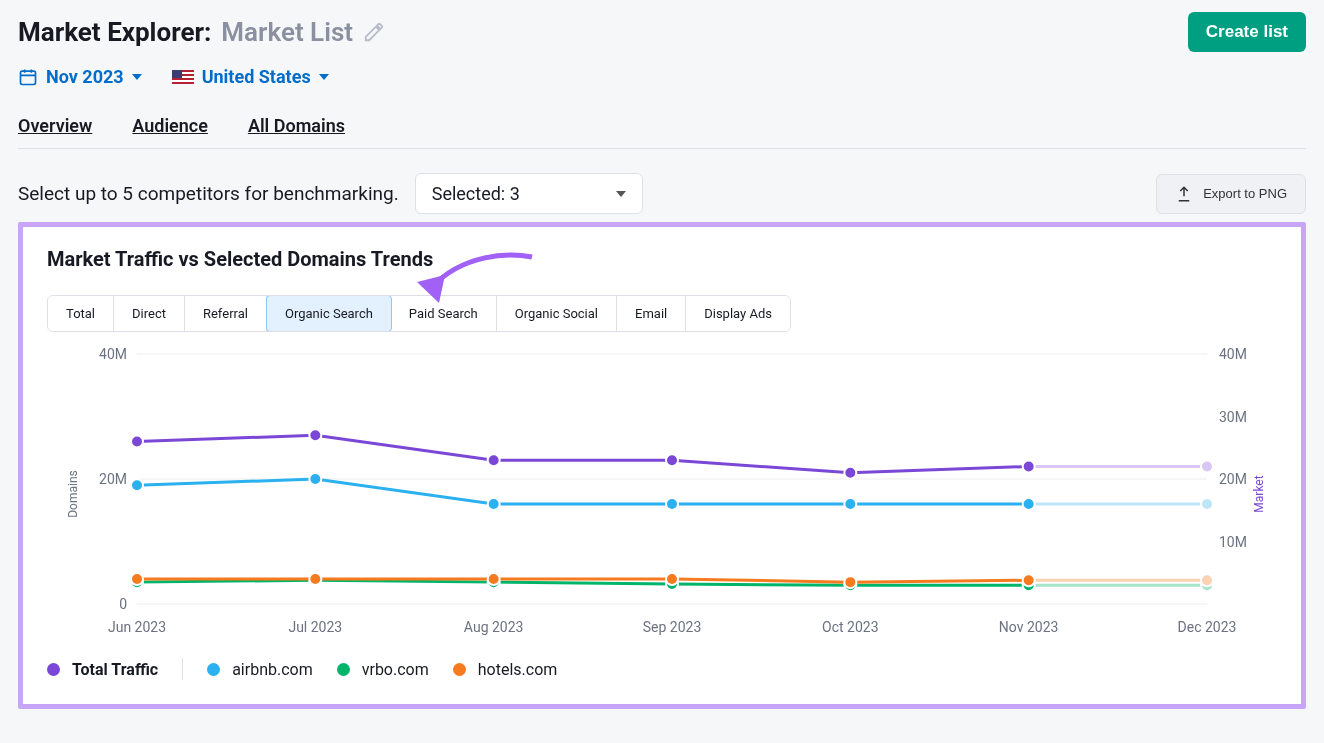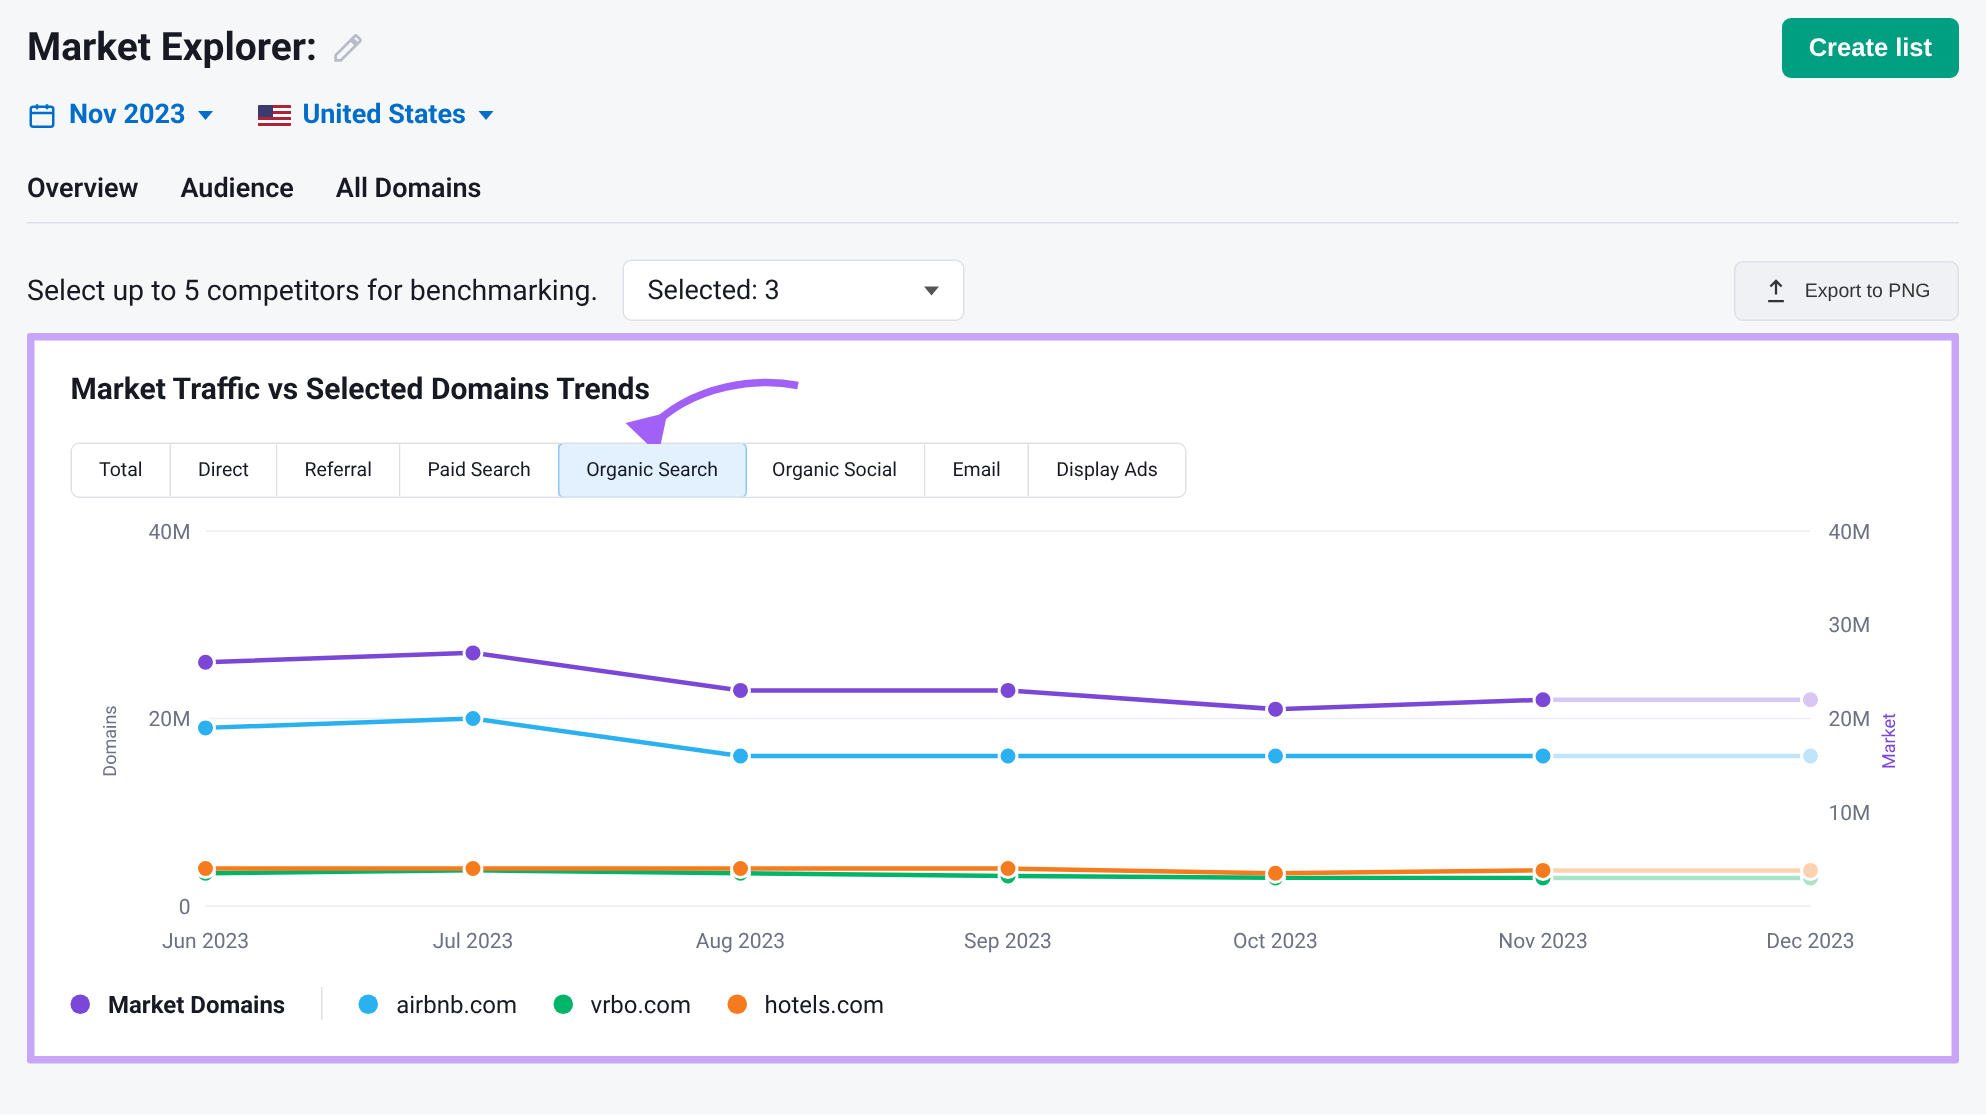--- a/index.html
+++ b/index.html
@@ -38,21 +38,21 @@
   }
   .filters{gap:30px;margin-top:14px;}
   .date,.country{display:flex;align-items:center;gap:8px;color:var(--link);font-weight:700;font-size:18px;cursor:pointer;}
   .flag{
     width:22px;height:14px;background:#B22234;position:relative;border-radius:1px;overflow:hidden;
   }
   .flag::before{content:"";position:absolute;top:0;left:0;right:0;bottom:0;
     background:repeating-linear-gradient(#B22234 0 2px,#fff 2px 4px);}
   .flag::after{content:"";position:absolute;top:0;left:0;width:10px;height:8px;background:#3C3B6E;}
   .chev{width:0;height:0;border-left:5px solid transparent;border-right:5px solid transparent;border-top:6px solid currentColor;}
-  .nav{display:flex;gap:28px;margin-top:24px;border-bottom:1px solid var(--border);}
+  .nav{display:flex;gap:40px;margin-top:24px;border-bottom:1px solid var(--border);text-decoration:underline;}
   .nav-item{font-size:18px;font-weight:600;color:var(--text);padding:4px 0 12px;position:relative;cursor:pointer;}
   .nav-item.active::after{content:"";position:absolute;left:0;right:0;bottom:-1px;height:4px;background:var(--purple);border-radius:2px;}
   .controls{justify-content:space-between;margin-top:24px;}
   .select-label{font-size:19px;}
   .selector{
     border:1px solid var(--border);border-radius:6px;padding:9px 16px;display:flex;align-items:center;gap:96px;
     font-size:18px;background:#fff;cursor:pointer;margin-left:16px;
   }
   .export-btn{
     border:1px solid var(--border);background:#EFF1F5;border-radius:6px;padding:10px 18px;
@@ -78,20 +78,21 @@
   .grid{stroke:#ECEDF2;stroke-width:1;}
   circle.pt{stroke:#fff;stroke-width:2;}
 </style>
 </head>
 <body>
 
 <div class="page">
   <div class="row title-row">
     <h1>
       <span>Market Explorer:</span>
+      <span class="muted">Market List</span>
       <svg class="edit-ic" width="22" height="22" viewBox="0 0 24 24" fill="none" stroke="currentColor" stroke-width="2">
           <path d="M3 17.25V21h3.75L17.8 9.94l-3.75-3.75L3 17.25zM20.7 7.04a1 1 0 0 0 0-1.41l-2.34-2.34a1 1 0 0 0-1.41 0l-1.83 1.83 3.75 3.75 1.83-1.83z"></path>
         </svg>
     </h1>
     <button class="create-btn">Create list</button>
   </div>
 
   <div class="row filters">
     <div class="date">
       <svg width="20" height="20" viewBox="0 0 24 24" fill="none" stroke="currentColor" stroke-width="2">
@@ -131,22 +132,22 @@
   </div>
 
   <div class="card">
     <div class="card-title">Market Traffic vs Selected Domains Trends</div>
 
     <div style="position:relative;width:max-content;">
       <div class="chan-tabs" id="ctabs">
           <div class="ct">Total</div>
           <div class="ct">Direct</div>
           <div class="ct">Referral</div>
+          <div class="ct active">Organic Search</div>
           <div class="ct">Paid Search</div>
-          <div class="ct active">Organic Search</div>
           <div class="ct">Organic Social</div>
           <div class="ct">Email</div>
           <div class="ct">Display Ads</div>
         </div>
       <svg class="arrow-annot" width="140" height="70" viewBox="0 0 140 70" style="left:360px;top:-48px;">
         <path d="M125 10 C 100 5, 55 8, 25 40" stroke="currentColor" stroke-width="5" fill="none"></path>
         <path d="M10 35 L38 28 L32 56 Z" fill="currentColor"></path>
       </svg>
     </div>
 
@@ -206,21 +207,21 @@
           <circle cx="625" cy="235" r="6" class="pt" fill="#F67B1F"></circle>
           <circle cx="803.3333333333333" cy="238.125" r="6" class="pt" fill="#F67B1F"></circle>
           <circle cx="981.6666666666667" cy="236.25" r="6" class="pt" fill="#F67B1F"></circle>
           <circle cx="1160" cy="236.25" r="6" class="pt" fill="#FAD2B0"></circle>
         </svg>
     </div>
 
     <div class="legend">
       <div class="item">
         <span class="dot" style="background:#7B47D6"></span>
-        <b>Market Domains</b>
+        <b>Total Traffic</b>
       </div>
       <span class="sep"></span>
       <div class="item">
           <span class="dot" style="background:#2BB0F0"></span>
           <span>airbnb.com</span>
         </div>
       <div class="item">
           <span class="dot" style="background:#00B56A"></span>
           <span>vrbo.com</span>
         </div>

